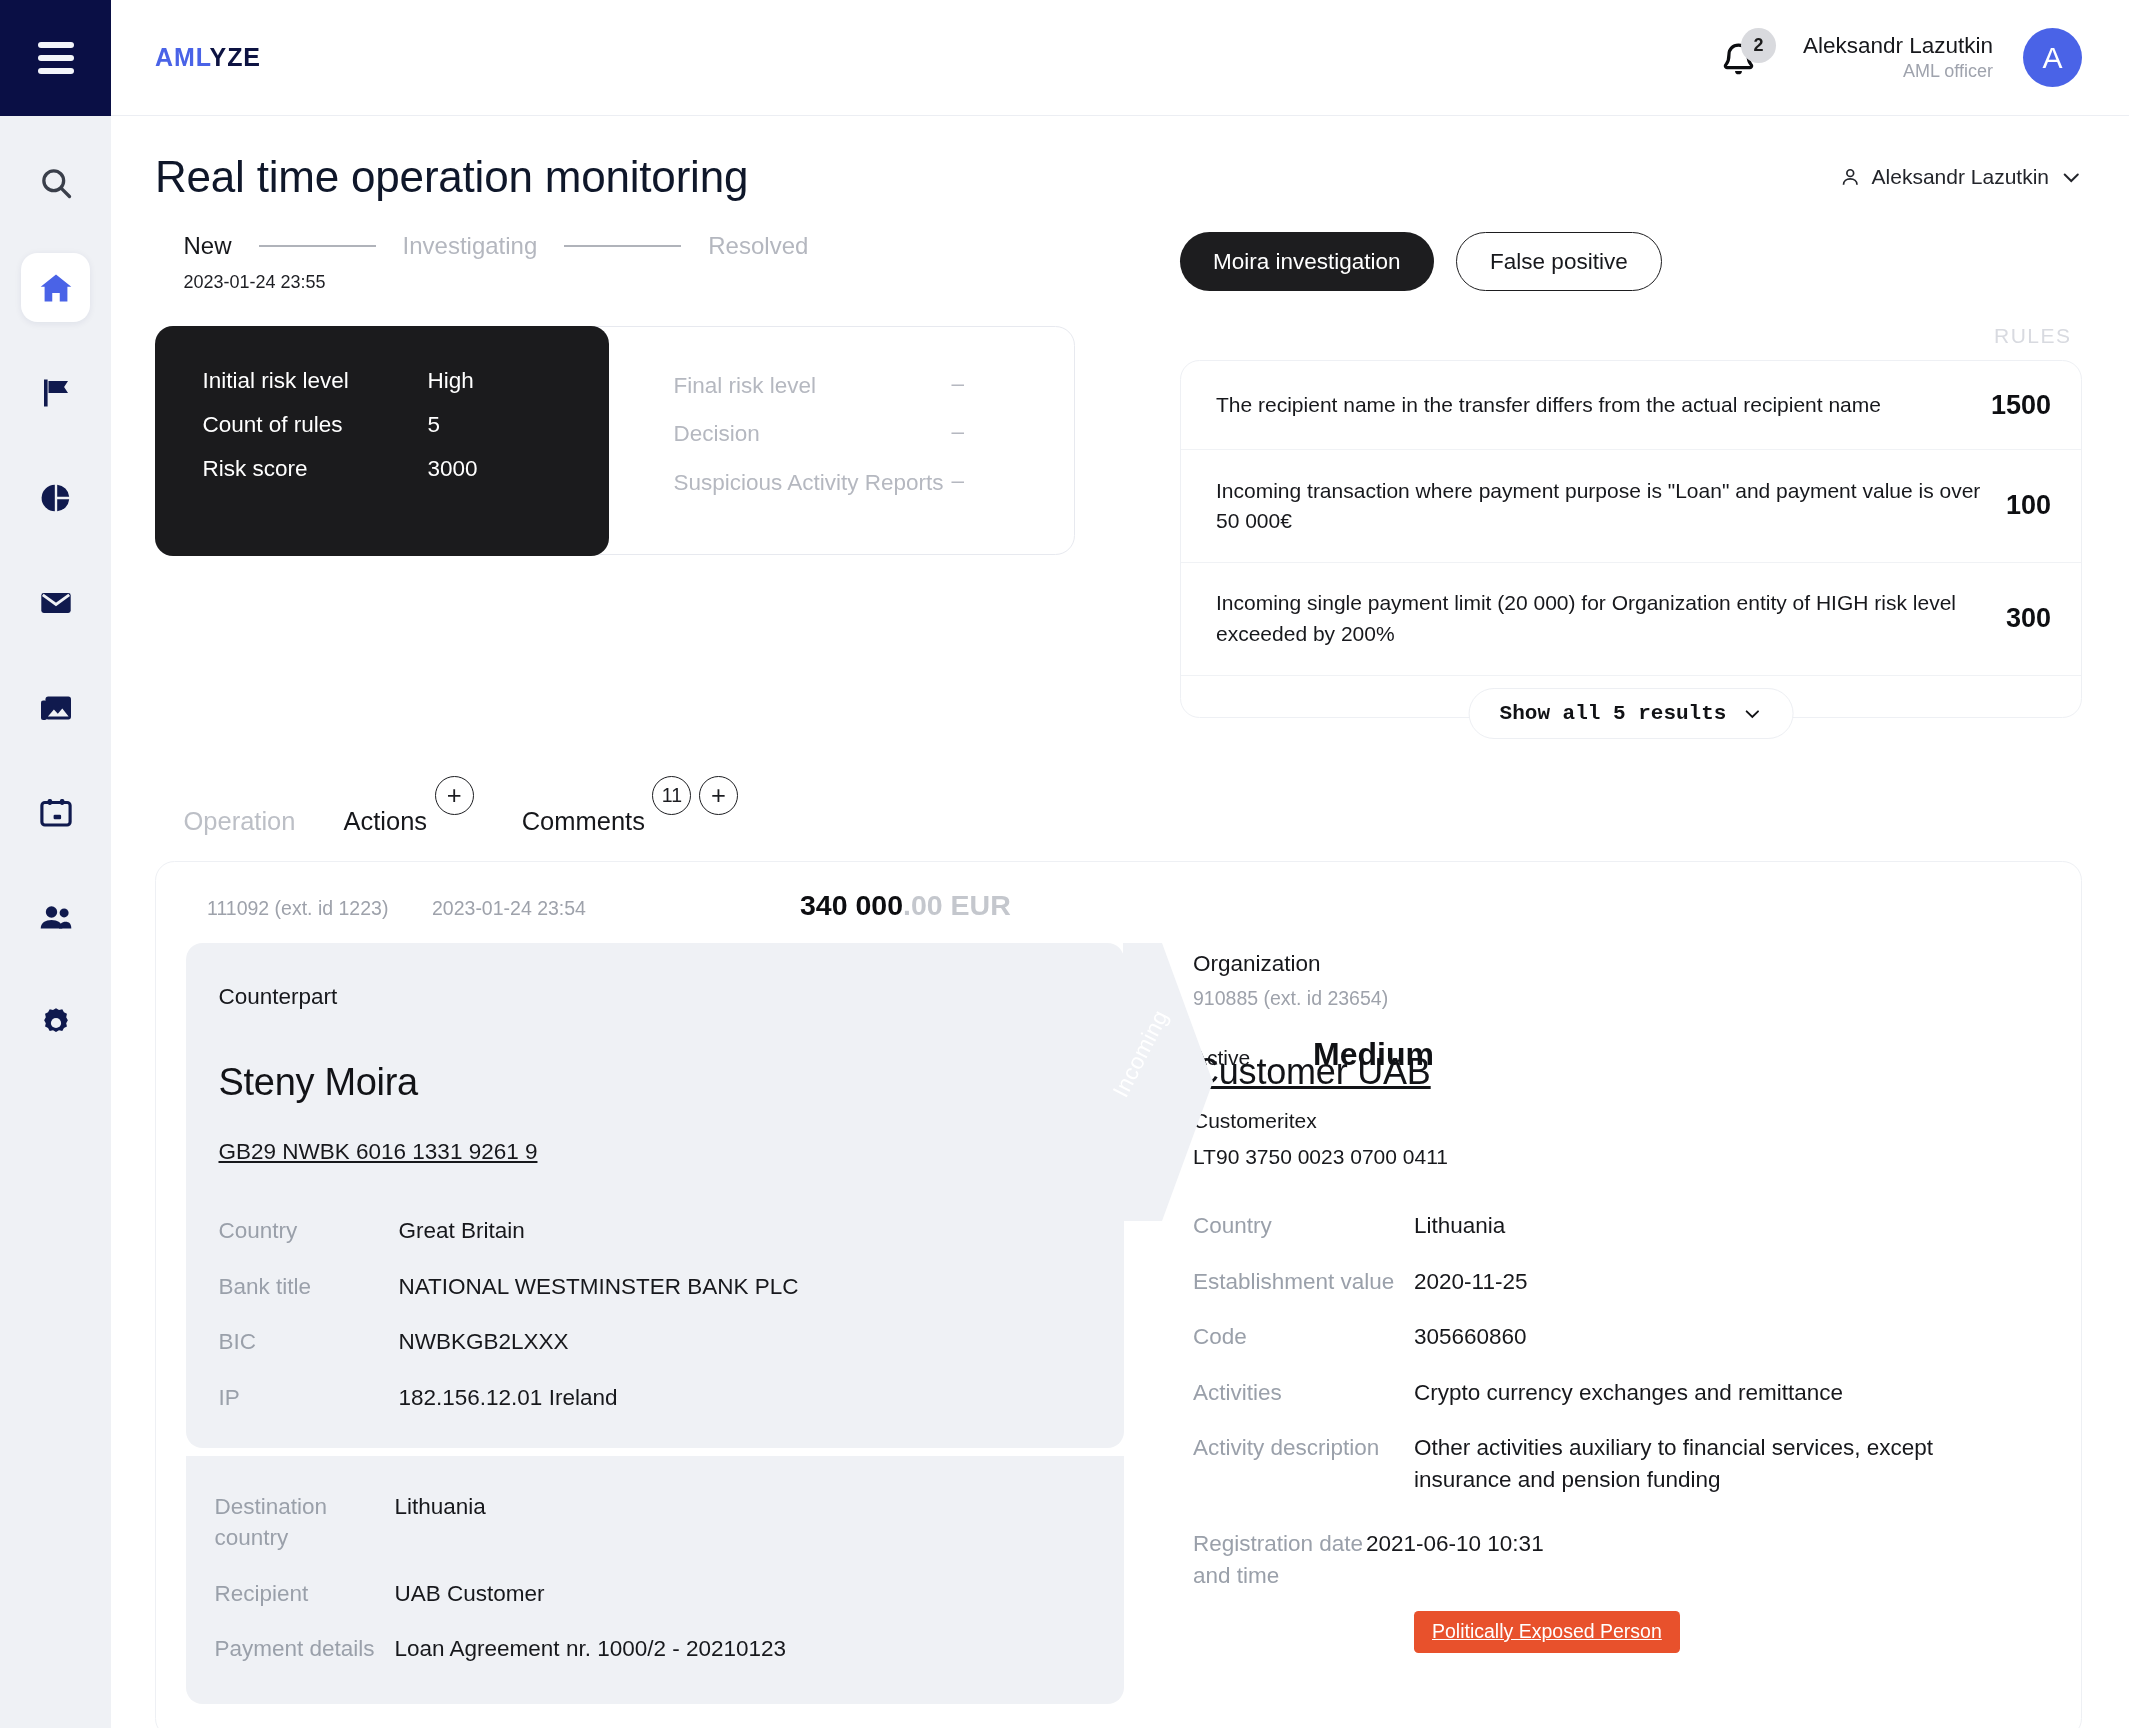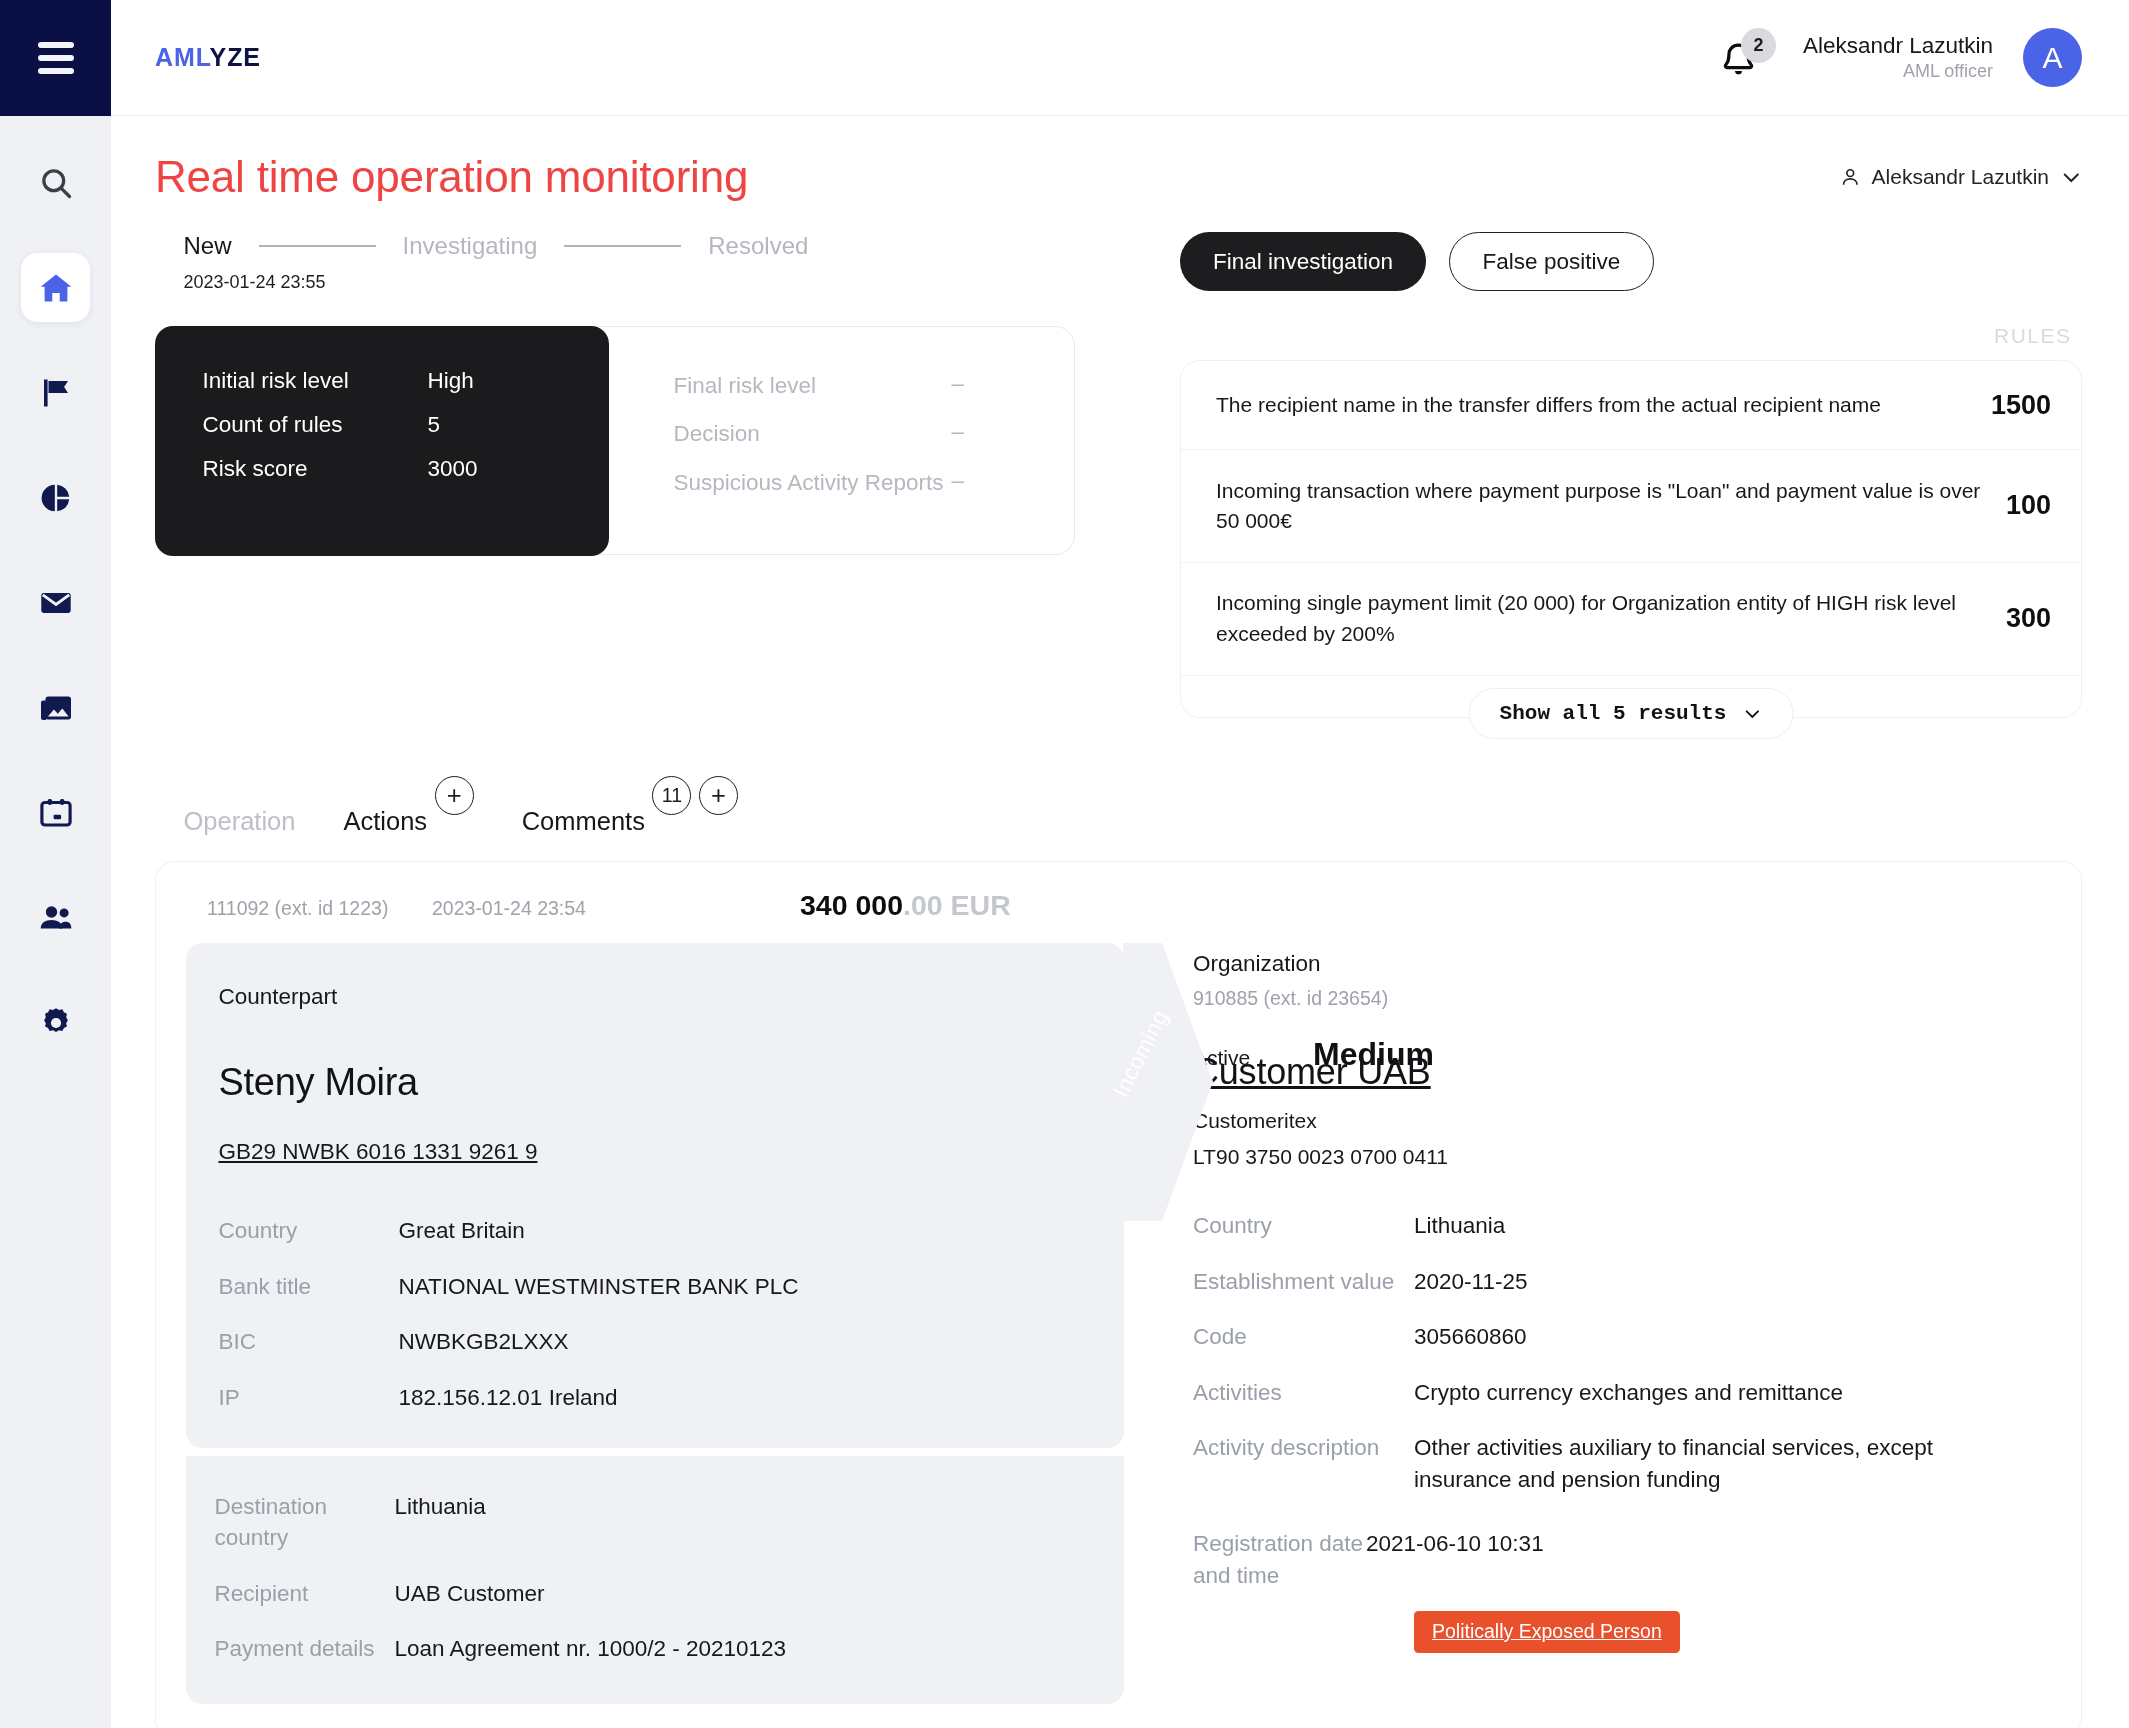--- a/index.html
+++ b/index.html
@@ -42,21 +42,21 @@
                 display: flex; align-items: center; justify-content: center; }
   .user-meta { text-align: right; line-height: 1.25; }
   .user-name { font-size: 22.5px; color: #17181c; }
   .user-role { font-size: 18px; color: #9fa3ad; }
   .avatar { width: 59px; height: 59px; border-radius: 50%; background: #4a63e7; color: #fff;
             font-size: 30px; display: flex; align-items: center; justify-content: center; cursor: pointer; }
 
   
   .content { flex: 1; padding: 36px 47px 0 44px; overflow: hidden; }
   .page-head { display: flex; align-items: center; }
-  .page-title { font-size: 44px; font-weight: 400; color: #ef4444; letter-spacing: -0.2px; }
+  .page-title { font-size: 44px; font-weight: 400; color: #0f172a; letter-spacing: -0.2px; }
   .assignee { margin-left: auto; display: flex; align-items: center; gap: 10.5px; font-size: 21px; color: #23252b; cursor: pointer; }
   .assignee svg { width: 22.5px; height: 22.5px; }
   .chev { width: 19.5px; height: 19.5px; }
 
   .cols { display: flex; gap: 0; margin-top: 30px; }
   .col-l { width: 969px; flex: 0 0 969px; }
   .col-r { flex: 1; padding-left: 56px; }
 
   
   .status-row { display: flex; align-items: center; padding-left: 28.5px; }
@@ -306,21 +306,21 @@
               <div class="rrow">
                 <div class="k">Suspicious Activity Reports</div>
                 <div class="v">–</div>
               </div>
             </div>
           </div>
         </div>
 
         <div class="col-r">
           <div class="act-row">
-            <div class="btn btn-dark">Final investigation</div>
+            <div class="btn btn-dark">Moira investigation</div>
             <div class="btn btn-ghost">False positive</div>
           </div>
 
           <div class="rules-label">RULES</div>
 
           <div class="rules-card">
             <div class="rule">
               <div class="rule-txt">The recipient name in the transfer differs from the actual recipient name</div>
               <div class="rule-score">1500</div>
             </div>

